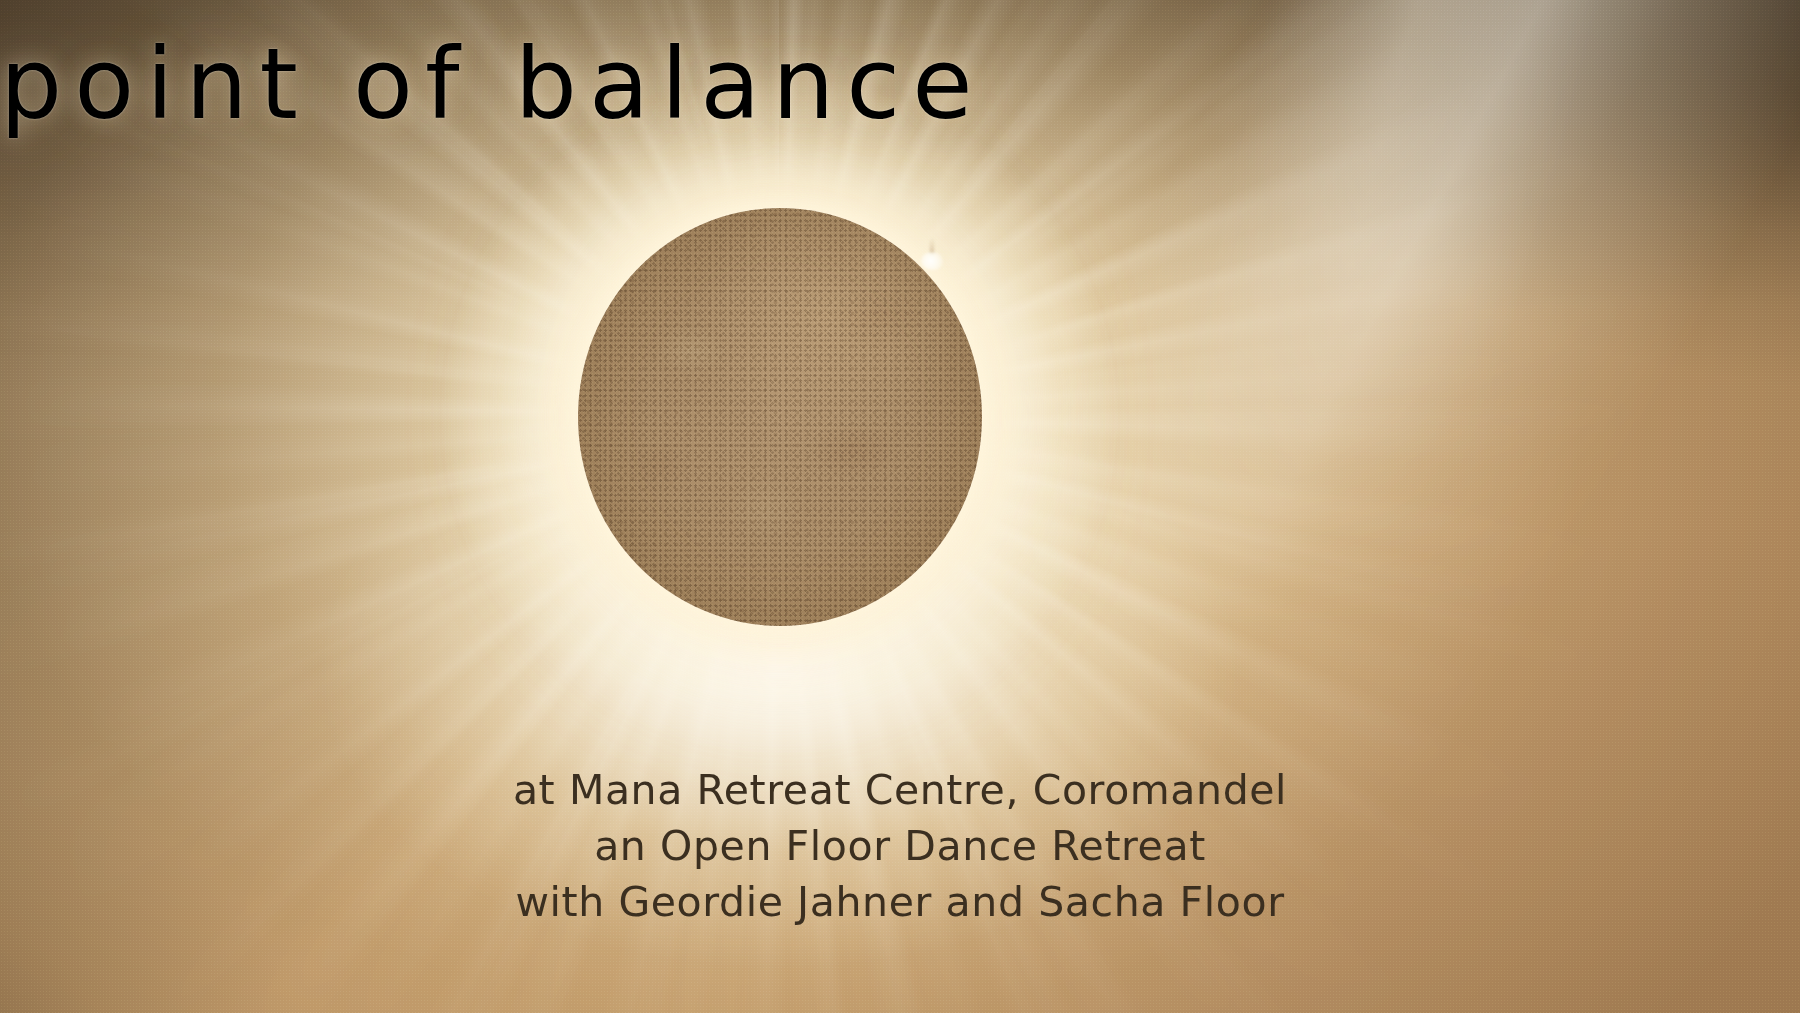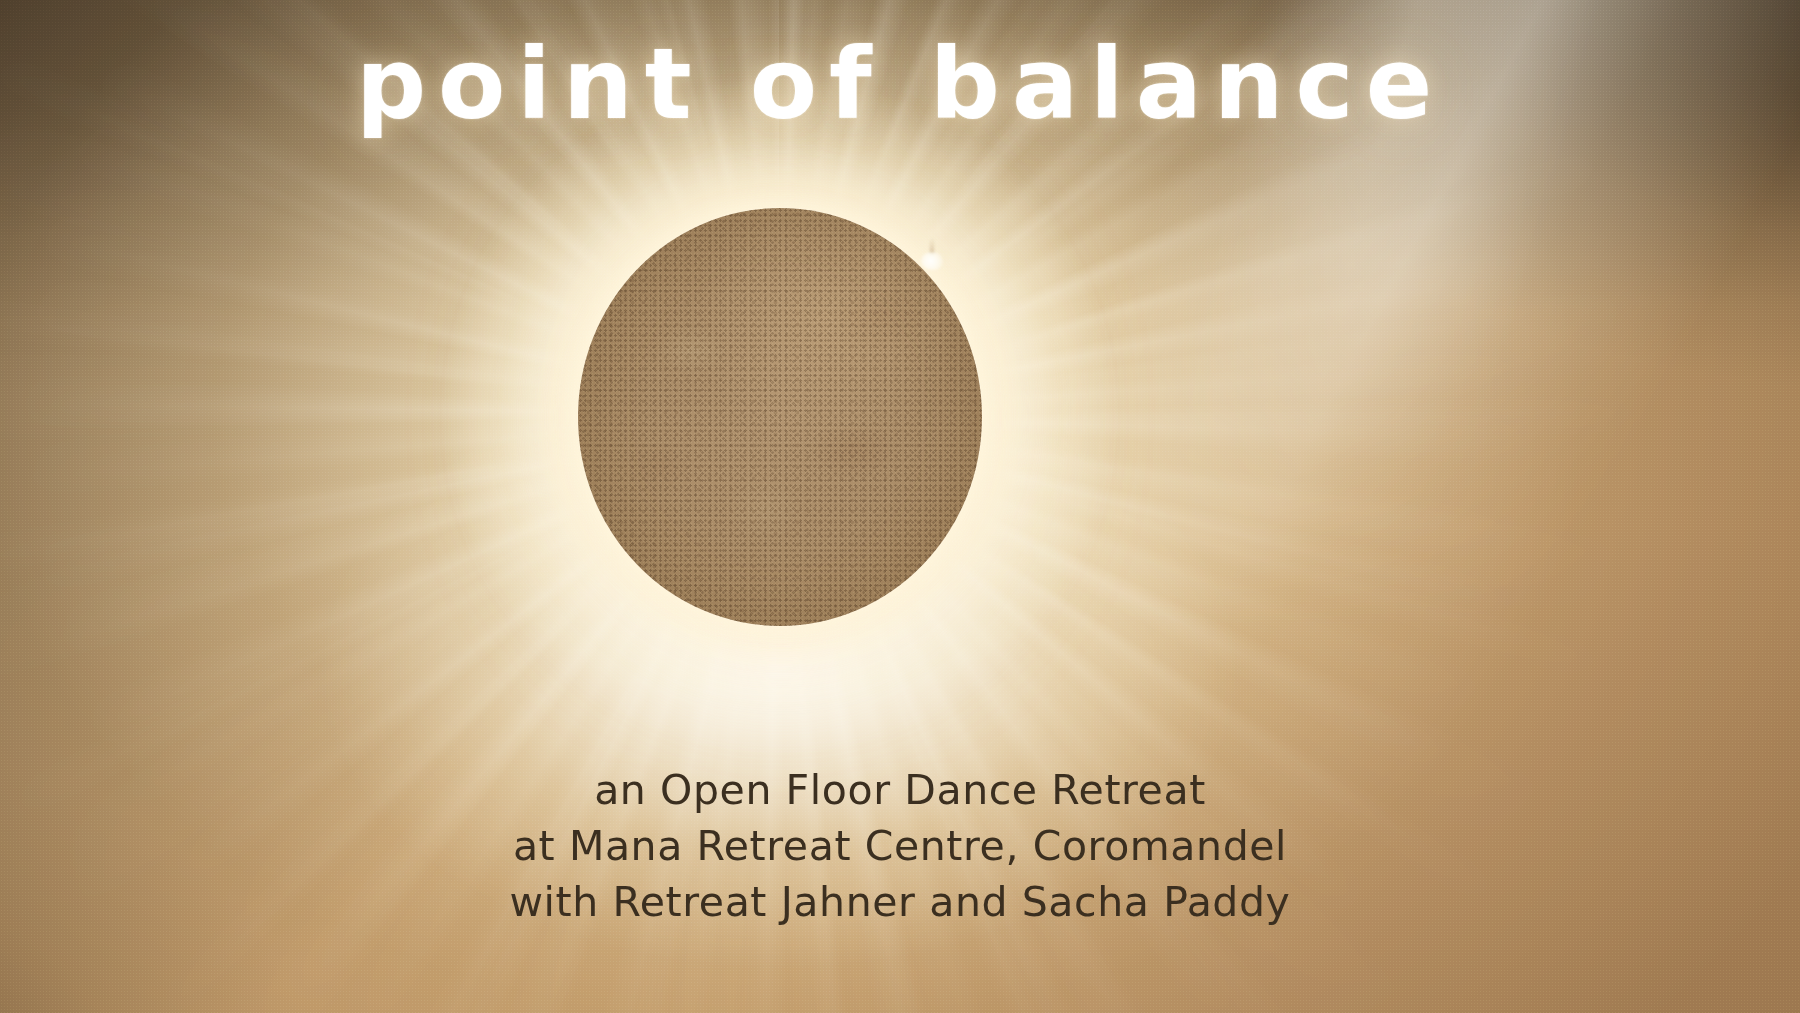--- a/index.html
+++ b/index.html
@@ -280,24 +280,24 @@
     background: linear-gradient(to top, rgba(190,160,120,.55), rgba(190,160,120,0));
     filter: blur(1.4px);
   }
 
   
   .title {
     position: absolute;
     left: 0;
     right: 0;
     top: 28px;
-    text-align: center;
-    color: #ffffff;
+    text-align: left;
+    color: #000000;
     font-size: 98px;
-    font-weight: 700;
+    font-weight: 400;
     letter-spacing: 12px;
     line-height: 1.16;
     white-space: nowrap;
     text-shadow:
       0 0 2px rgba(255,253,243,0.55),
       0 0 22px rgba(255,240,205,0.45),
       0 0 60px rgba(255,232,185,0.30);
   }
 
   .subtitle-block {
@@ -341,18 +341,18 @@
     <div class="orb-rim"></div>
     <div class="orb-prominence-tail"></div>
     <div class="orb-prominence"></div>
   </div>
 
   <div class="bg-layer bg-grain"></div>
 
   <div class="title">point of balance</div>
 
   <div class="subtitle-block">
+    <span class="subtitle-line">at Mana Retreat Centre, Coromandel</span>
     <span class="subtitle-line">an Open Floor Dance Retreat</span>
-    <span class="subtitle-line">at Mana Retreat Centre, Coromandel</span>
-    <span class="subtitle-line">with Retreat Jahner and Sacha Paddy</span>
+    <span class="subtitle-line">with Geordie Jahner and Sacha Floor</span>
   </div>
 
 </div>
 
 </body></html>

